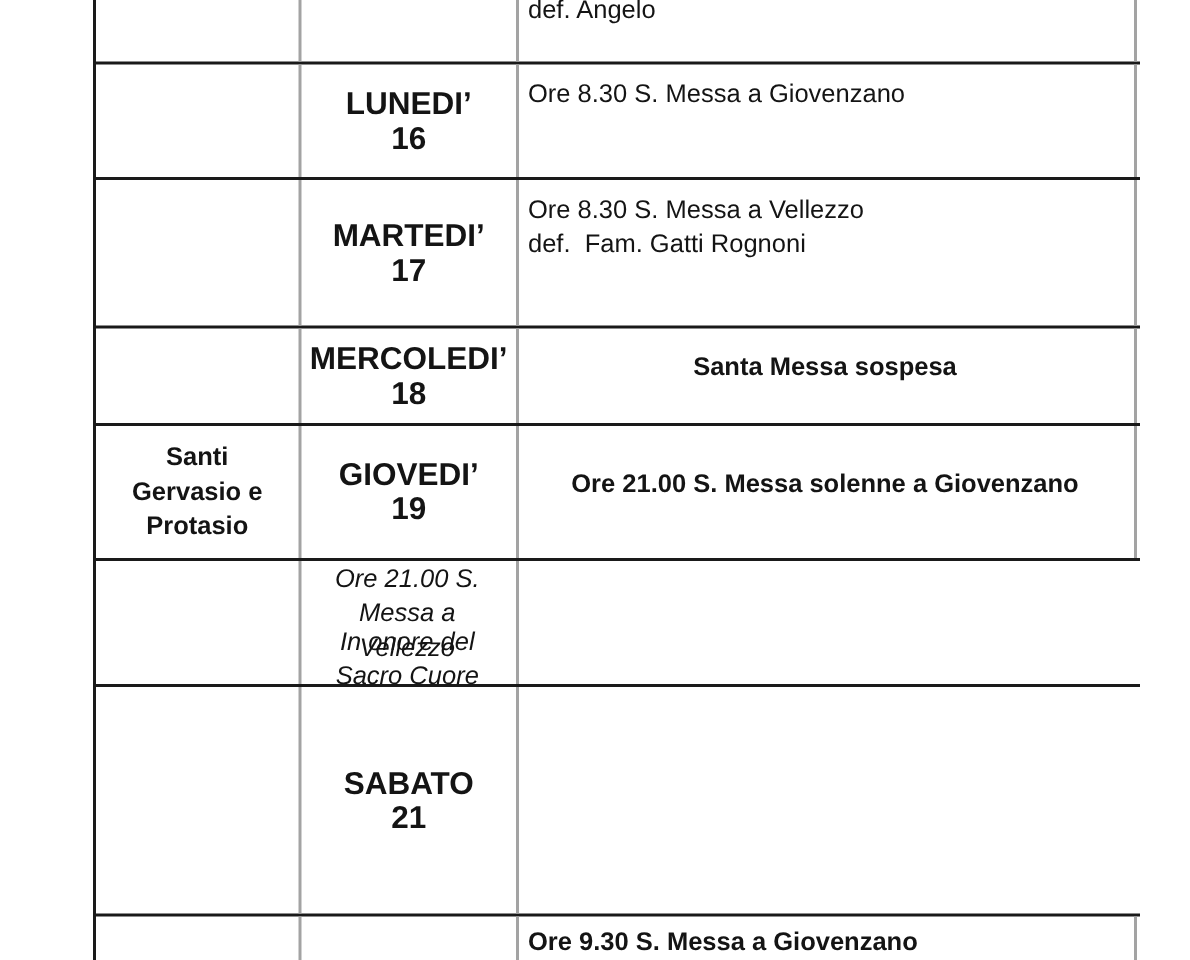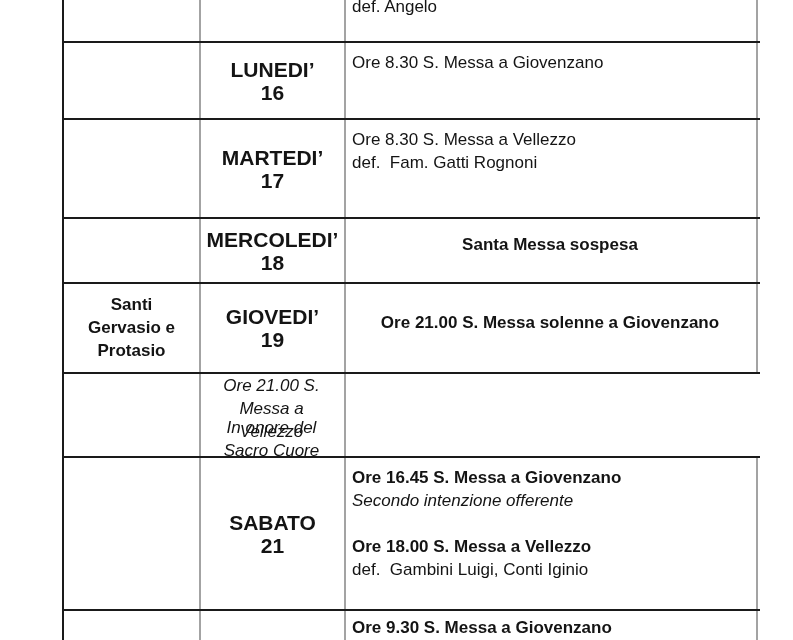--- a/index.html
+++ b/index.html
@@ -148,27 +148,20 @@
         <div class="line bi">In onore del Sacro Cuore</div>
       </div>
     </div>
 
     <div class="row r6">
       <div class="cell saint"></div>
       <div class="cell day">
         <div class="line">SABATO</div>
         <div class="line">21</div>
       </div>
-      <div class="cell mass">
-        <div class="line b">Ore 16.45 S. Messa a Giovenzano</div>
-        <div class="line i">Secondo intenzione offerente</div>
-        <div class="line"></div>
-        <div class="line b">Ore 18.00 S. Messa a Vellezzo</div>
-        <div class="line">def.  Gambini Luigi, Conti Iginio</div>
-      </div>
     </div>
 
     <div class="row r7">
       <div class="cell saint"></div>
       <div class="cell day"></div>
       <div class="cell mass">
         <div class="line b">Ore 9.30 S. Messa a Giovenzano</div>
         <div class="line">def. Lucia F</div>
       </div>
     </div>

